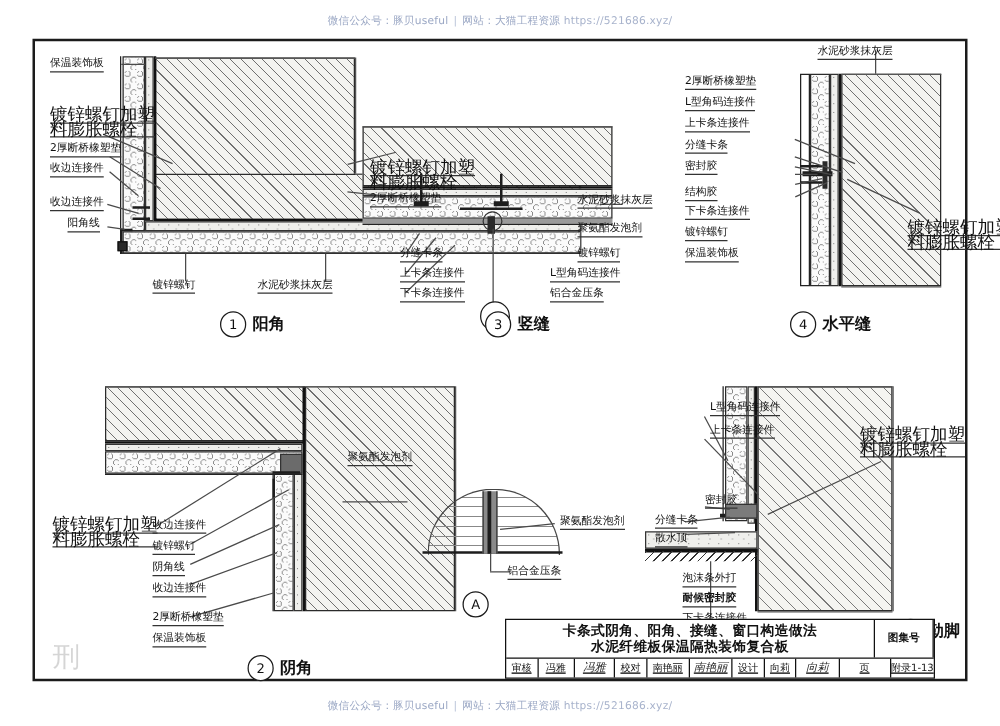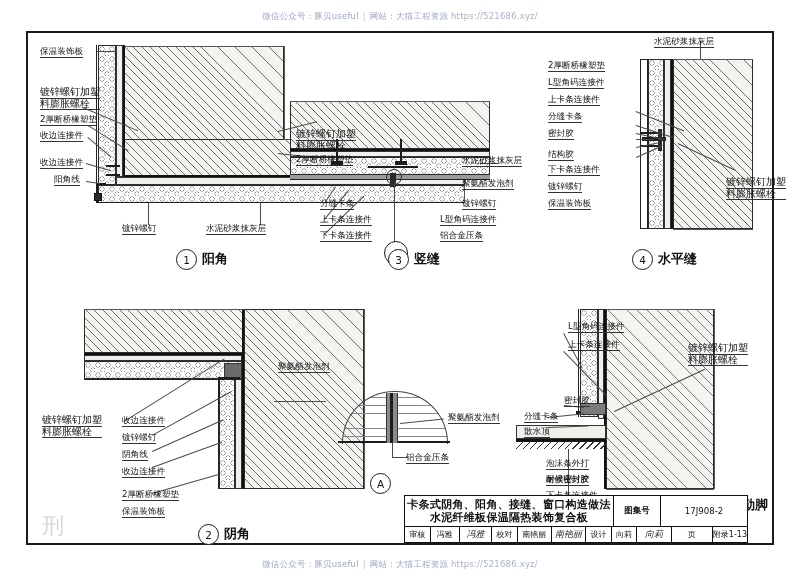--- a/index.html
+++ b/index.html
@@ -25,21 +25,21 @@
     border:2.2px solid #1b1b1b;background:#fff;box-sizing:border-box;
   }
   .sheet-inner{position:absolute;inset:0;}
 
   
   .lbl{
     position:absolute;font-size:8.6px;line-height:10.4px;color:#111;
     white-space:nowrap;font-family:"DejaVu Sans","Liberation Sans",sans-serif;
     border-bottom:1px solid #333;padding-bottom:.5px;
   }
-  .lbl2{position:absolute;font-size:10px;line-height:10.6px;color:#111;white-space:nowrap;}
+  .lbl2{position:absolute;font-size:14px;line-height:10.6px;color:#111;white-space:nowrap;}
   .lbl2 span{display:block;border-bottom:1px solid #333;}
   .ld{position:absolute;background:#4a4a4a;transform-origin:0 0;height:.7px;}
   .vd{position:absolute;background:#4a4a4a;width:.7px;}
 
   
   .wall{ 
     position:absolute;
     background-color:#f3f3f0;
     background-image:repeating-linear-gradient(45deg,#6f6f6f 0 .6px,transparent .6px 6px);
     border:1px solid #2b2b2b;box-sizing:border-box;
@@ -94,21 +94,21 @@
   
   .tb{position:absolute;left:404px;top:495px;width:344px;height:48px;
       border:1.6px solid #111;box-sizing:border-box;background:#fff;display:flex;flex-direction:column;}
   .tb-top{display:flex;height:31px;border-bottom:1.3px solid #111;}
   .tb-name{flex:1;display:flex;flex-direction:column;align-items:center;justify-content:center;
            border-right:1.3px solid #111;line-height:13px;}
   .tb-name div{font-size:11px;font-weight:700;color:#111;letter-spacing:.3px;}
   .tb-k{width:46px;display:flex;align-items:center;justify-content:center;
         border-right:1.3px solid #111;font-size:8.5px;font-weight:700;color:#111;}
   .tb-v{width:86px;display:flex;align-items:center;justify-content:center;font-size:8.6px;color:#111;}
-  .tb-bot{display:flex;height:15px;}
+  .tb-bot{display:flex;height:15px;text-decoration:underline;}
   .tb-c{display:flex;align-items:center;justify-content:center;border-right:1.3px solid #111;
         font-size:8px;color:#111;white-space:nowrap;}
   .tb-sig{font-family:"DejaVu Serif","Liberation Serif",serif;font-style:italic;
           font-size:9px;color:#2a2a2a;}
   .tb-last{border-right:none;}
 
   .stamp{position:absolute;left:14px;top:478px;width:30px;height:26px;opacity:.22;
          font-size:22px;color:#444;font-family:"DejaVu Serif",serif;}
 </style>
 </head>
@@ -408,21 +408,20 @@
 </div>
 </div>
 
 <div class="tb" data-name="title-block">
   <div class="tb-top">
     <div class="tb-name" data-name="title-block-drawing-name">
       <div data-name="drawing-title-line2">卡条式阴角、阳角、接缝、窗口构造做法</div>
       <div data-name="drawing-title-line1">水泥纤维板保温隔热装饰复合板</div>
     </div>
     <div class="tb-k" data-name="atlas-number-key">图集号</div>
-    <div class="tb-v" data-name="atlas-number-value">17J908-2</div>
   </div>
   <div class="tb-bot">
     <div class="tb-c" style="width:28px;" data-name="review-key">审核</div>
     <div class="tb-c" style="width:32px;" data-name="review-name">冯雅</div>
     <div class="tb-c tb-sig" style="width:36px;" data-name="review-signature">冯雅</div>
     <div class="tb-c" style="width:28px;" data-name="check-key">校对</div>
     <div class="tb-c" style="width:38px;" data-name="check-name">南艳丽</div>
     <div class="tb-c tb-sig" style="width:38px;" data-name="check-signature">南艳丽</div>
     <div class="tb-c" style="width:28px;" data-name="design-key">设计</div>
     <div class="tb-c" style="width:28px;" data-name="design-name">向莉</div>

